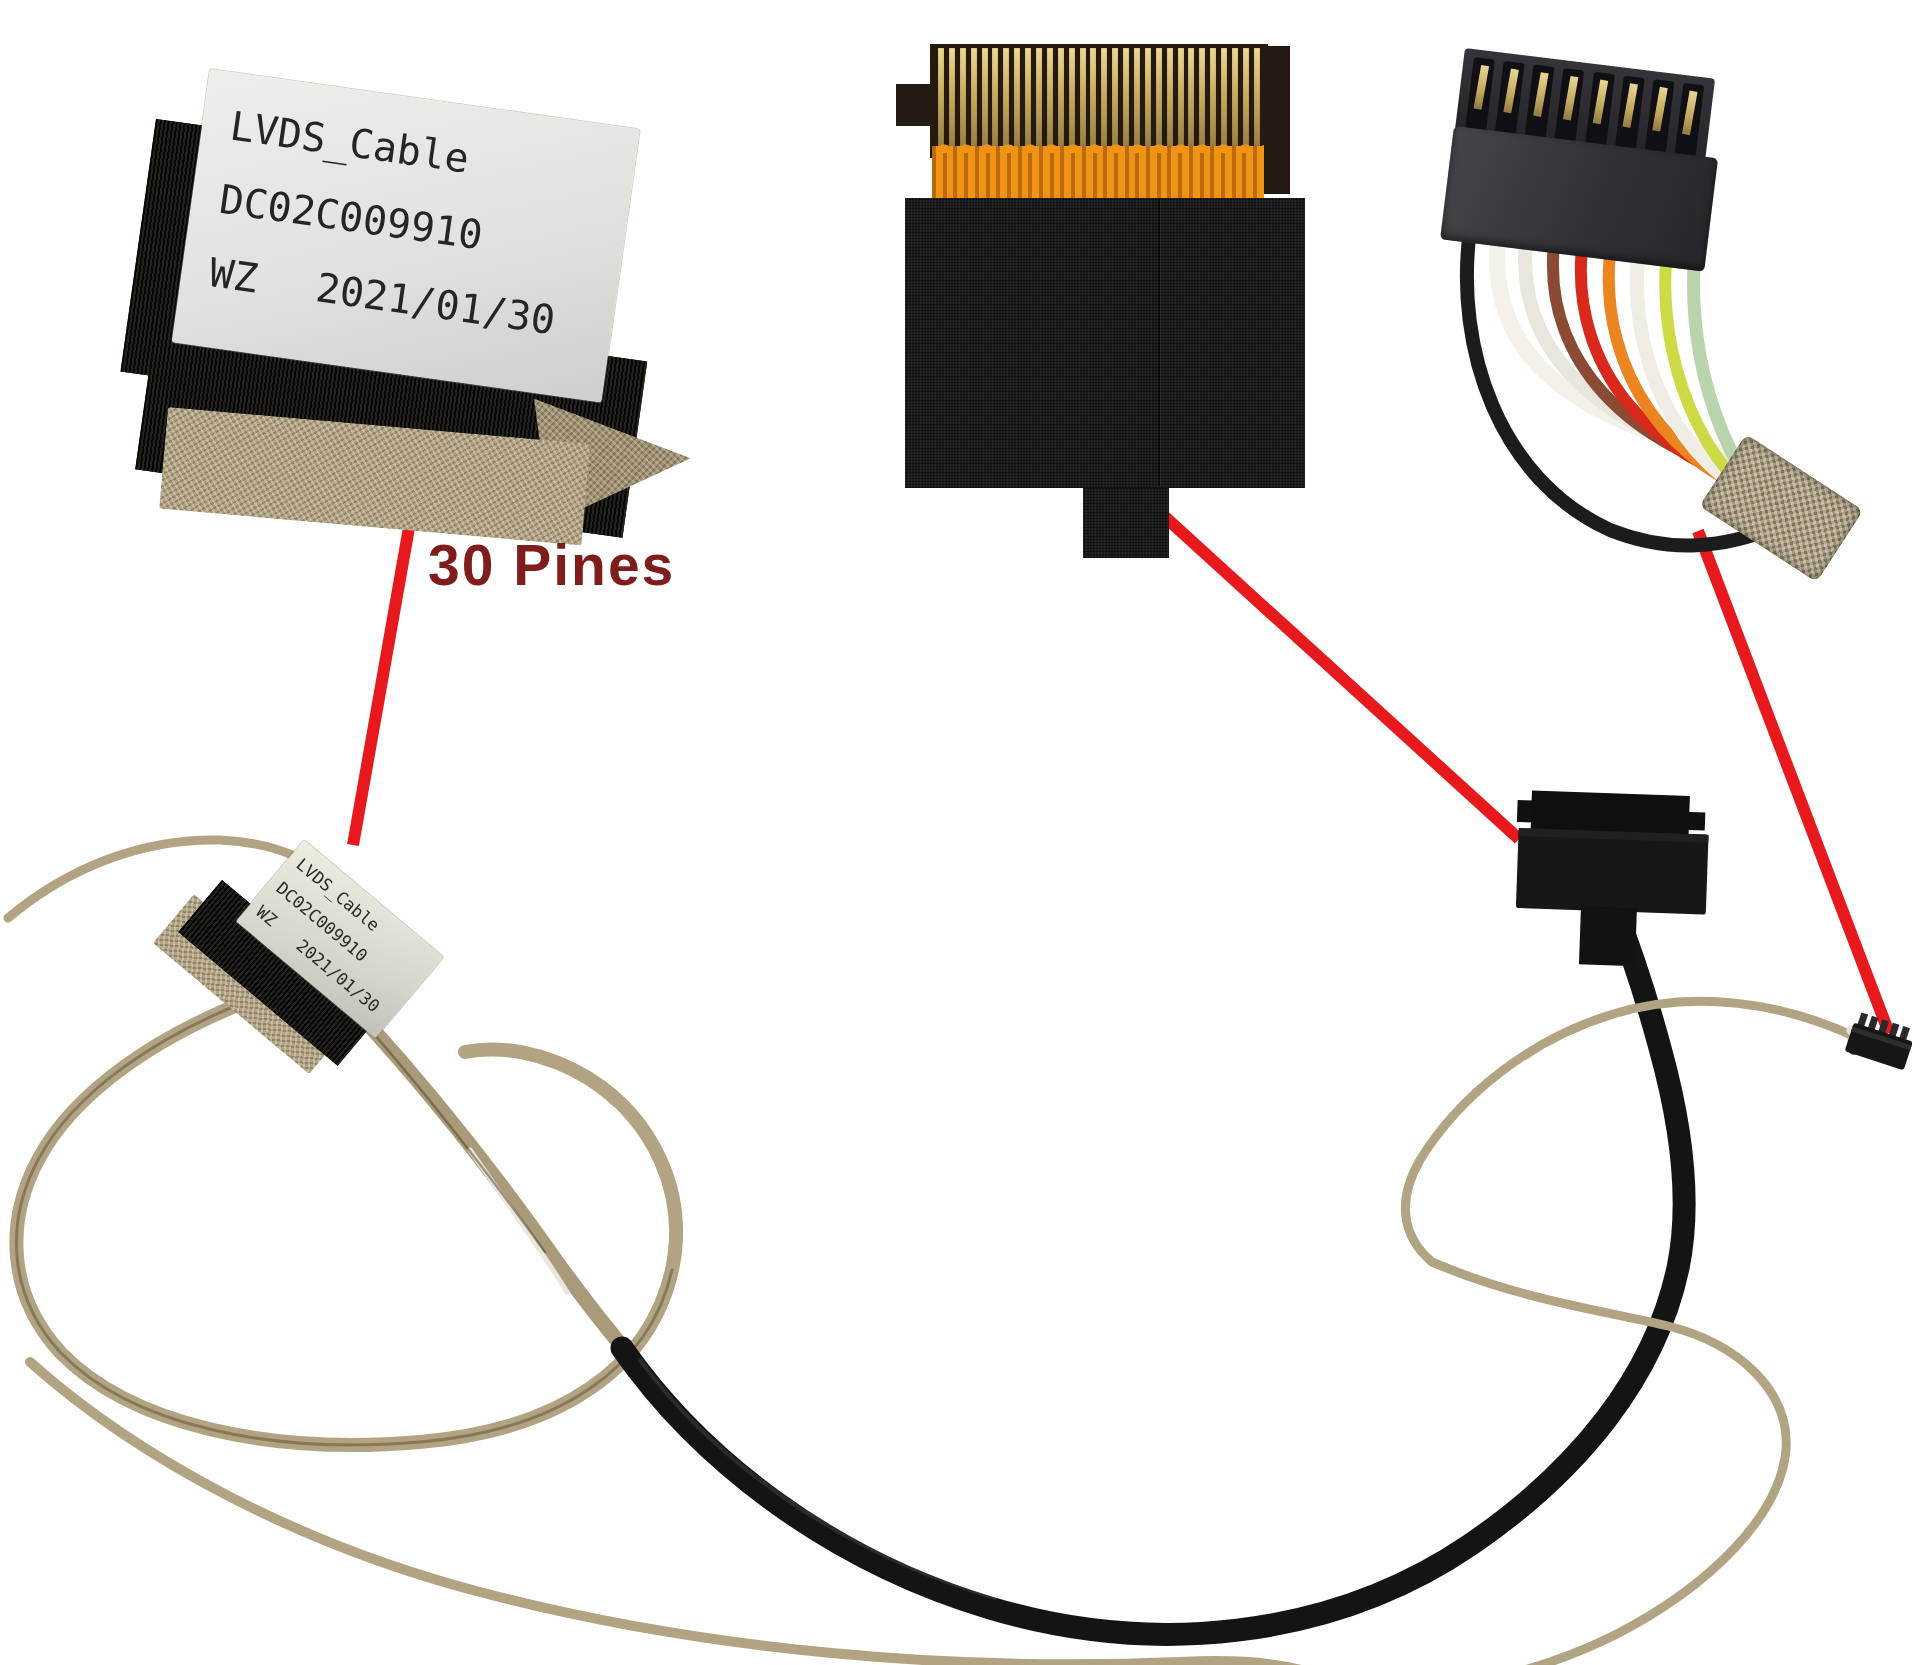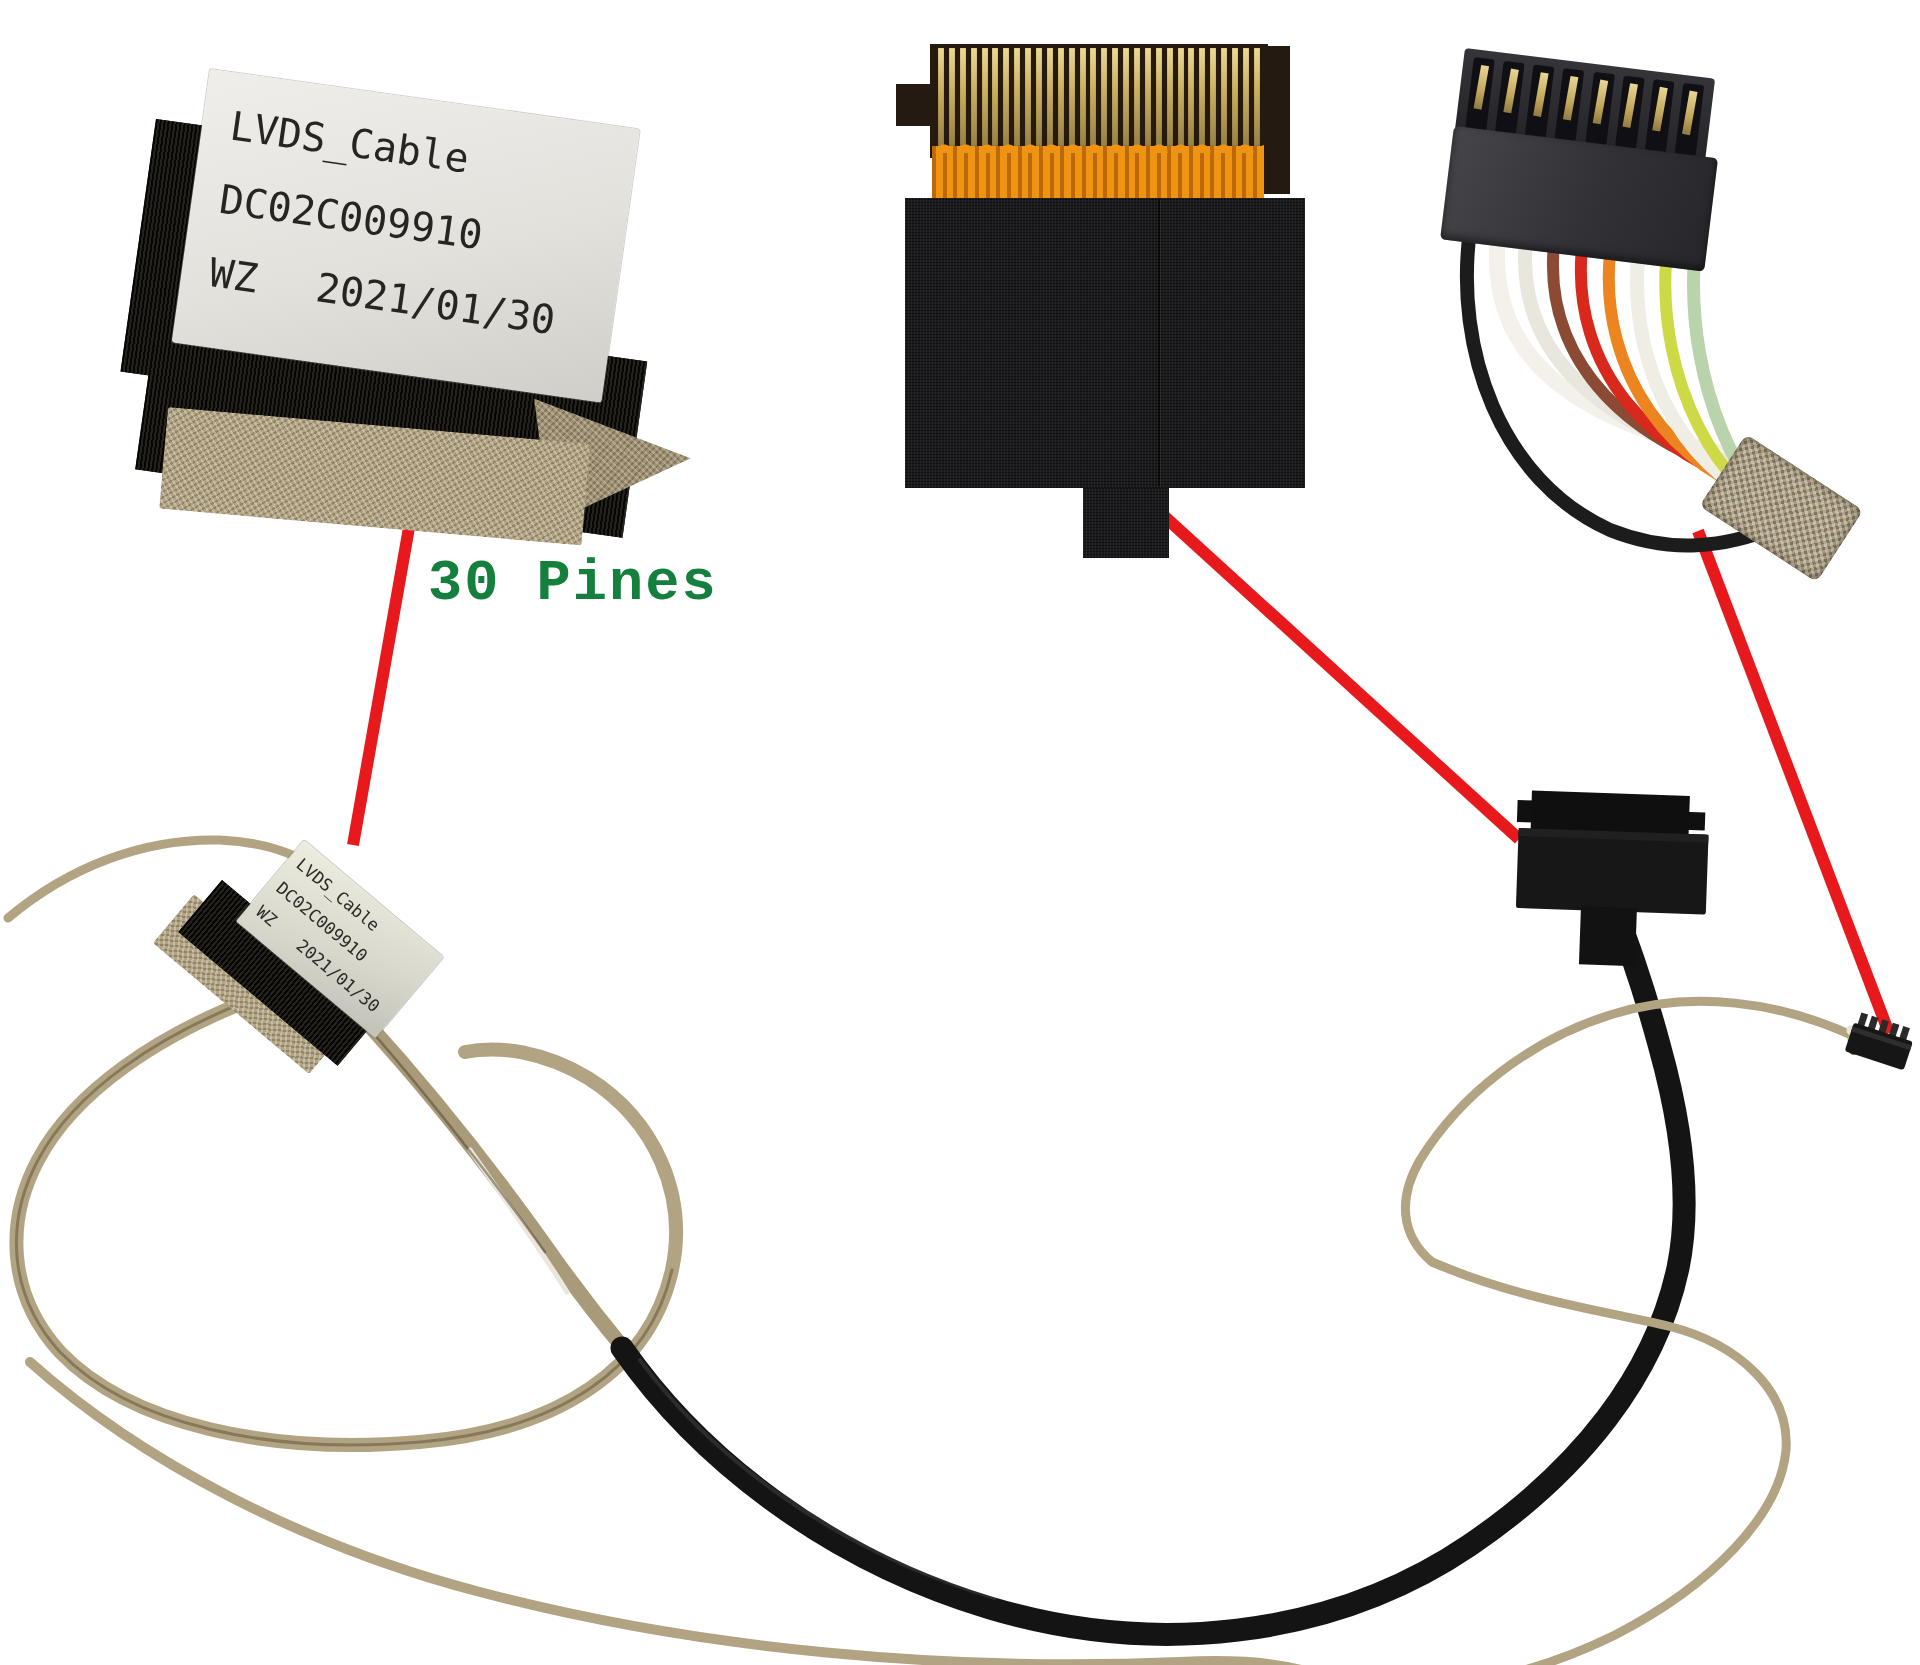--- a/index.html
+++ b/index.html
@@ -74,22 +74,22 @@
       background:linear-gradient(105deg,#46454a 0%,#323136 55%,#27262a 100%);border-radius:5px;
       box-shadow:inset 0 -4px 8px rgba(0,0,0,.5);}
   .cu3 .braid{left:306px;top:404px;width:140px;height:86px;transform:rotate(33deg);transform-origin:0 0;border-radius:8px;
       background-color:#a99b7e;
       background-image:
         repeating-linear-gradient(45deg, rgba(255,255,255,.35) 0 3px, rgba(0,0,0,0) 3px 6px),
         repeating-linear-gradient(-45deg, rgba(55,45,25,.35) 0 3px, rgba(0,0,0,0) 3px 6px);
       box-shadow:inset 0 0 10px rgba(40,32,16,.6);}
 
   
-  .pines{left:428px;top:552px;font-family:Liberation Mono, monospace;
-         font-weight:700;font-size:57px;letter-spacing:2px;color:#15803d;}
+  .pines{left:428px;top:532px;font-family:Liberation Sans, sans-serif;
+         font-weight:700;font-size:57px;letter-spacing:2px;color:#7f1d1d;}
 
   
   .clab{left:190px;top:820px;width:330px;height:260px;}
   .clab .foil{left:4px;top:74px;width:204px;height:64px;transform:rotate(40deg);transform-origin:0 0;border-radius:3px;}
   .clab .black{left:32px;top:60px;width:208px;height:68px;transform:rotate(40deg);transform-origin:0 0;}
   .clab .paper{left:114px;top:20px;width:182px;height:106px;transform:rotate(40deg);transform-origin:0 0;
       background:linear-gradient(160deg,#edecdf 0%,#d8d7cc 60%,#c2c1b8 100%);
       border-radius:2px;box-shadow:0 0 0 1px rgba(110,110,100,.4);
       padding:5px 4px 0 10px;box-sizing:border-box;
       font-family:"DejaVu Sans Mono","Liberation Mono",monospace;

